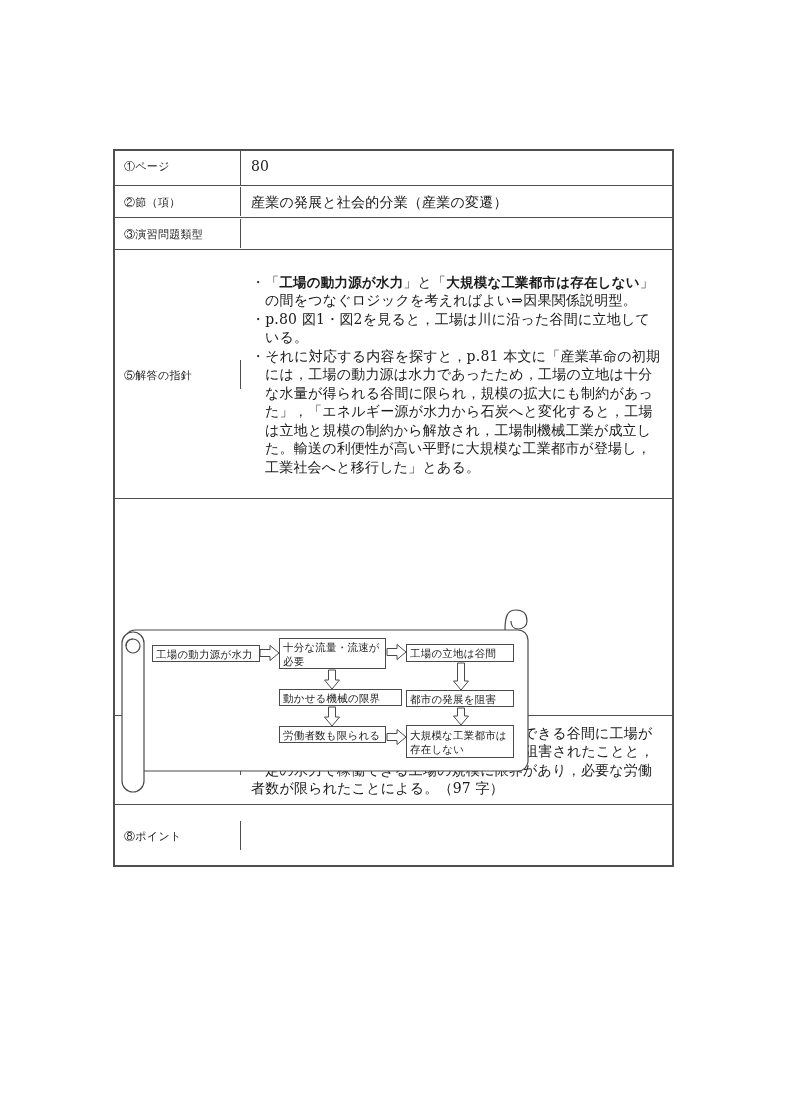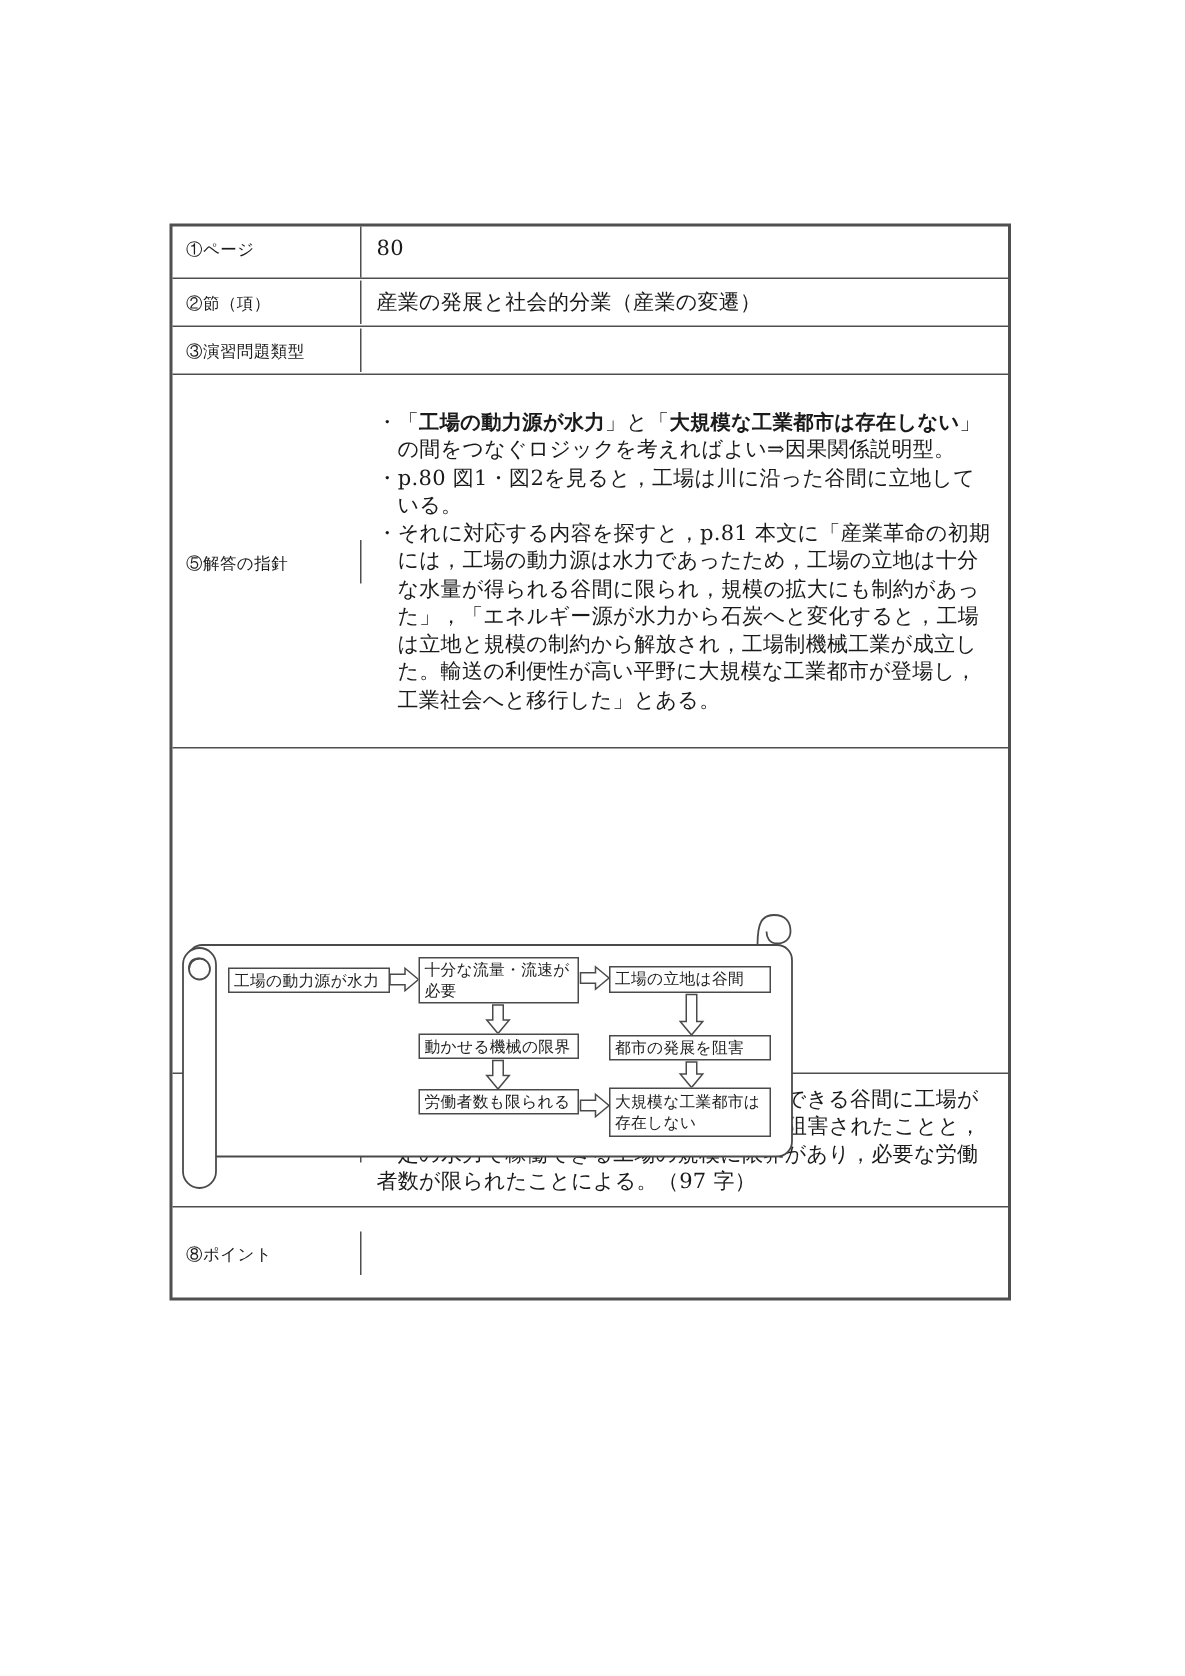--- a/index.html
+++ b/index.html
@@ -89,21 +89,21 @@
             <polygon points="213.5,63 213.5,73 209.5,73 217,82 224.5,73 220.5,73 220.5,63"></polygon>
             <polygon points="213.5,100 213.5,110 209.5,110 217,119 224.5,110 220.5,110 220.5,100"></polygon>
             <polygon points="272,126.5 282,126.5 282,122.5 291,130 282,137.5 282,133.5 272,133.5"></polygon>
             <polygon points="342.5,56 342.5,74 338.5,74 346,83 353.5,74 349.5,74 349.5,56"></polygon>
             <polygon points="342.5,101 342.5,109 338.5,109 346,118 353.5,109 349.5,109 349.5,101"></polygon>
           </g>
         </svg>
         <div class="nbox" style="left:37px;top:38px;width:108px;height:17px">工場の動力源が水力</div>
         <div class="nbox" style="left:164px;top:31px;width:107px;height:31px">十分な流量・流速が必要</div>
         <div class="nbox" style="left:291px;top:37px;width:108px;height:18px">工場の立地は谷間</div>
-        <div class="nbox" style="left:164px;top:82px;width:107px;height:17px">動かせる機械の限界</div>
+        <div class="nbox" style="left:164px;top:82px;width:123px;height:17px">動かせる機械の限界</div>
         <div class="nbox" style="left:291px;top:83px;width:108px;height:17px">都市の発展を阻害</div>
         <div class="nbox" style="left:164px;top:119px;width:107px;height:17px">労働者数も限られる</div>
         <div class="nbox" style="left:291px;top:118px;width:108px;height:33px">大規模な工業都市は存在しない</div>
       </div>
     </div>
   </div>
 
   <div class="trow" style="min-height:89px">
     <div class="cl">①ページ</div>
     <div class="cc">動力として十分な流量と流速の水流が確保できる谷間に工場が立地する傾向があったため，都市の拡大が阻害されたことと，一定の水力で稼働できる工場の規模に限界があり，必要な労働者数が限られたことによる。（97 字）</div>

